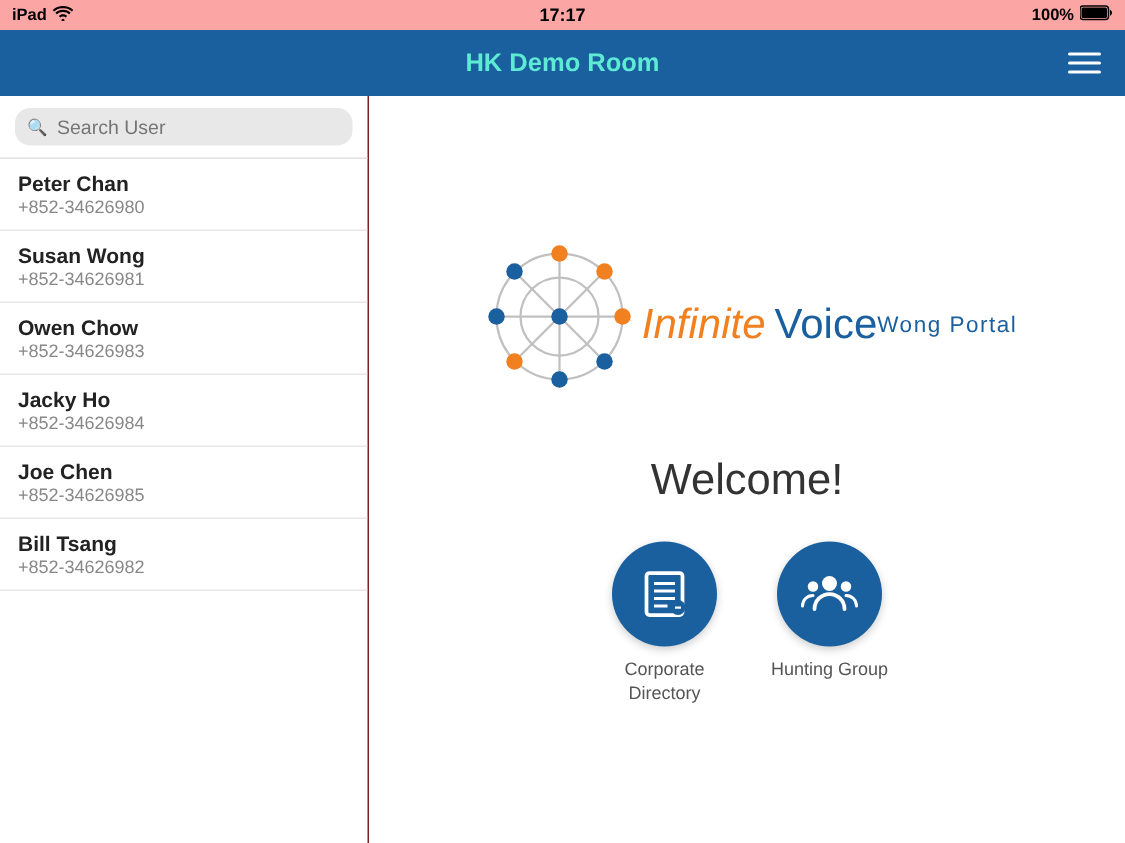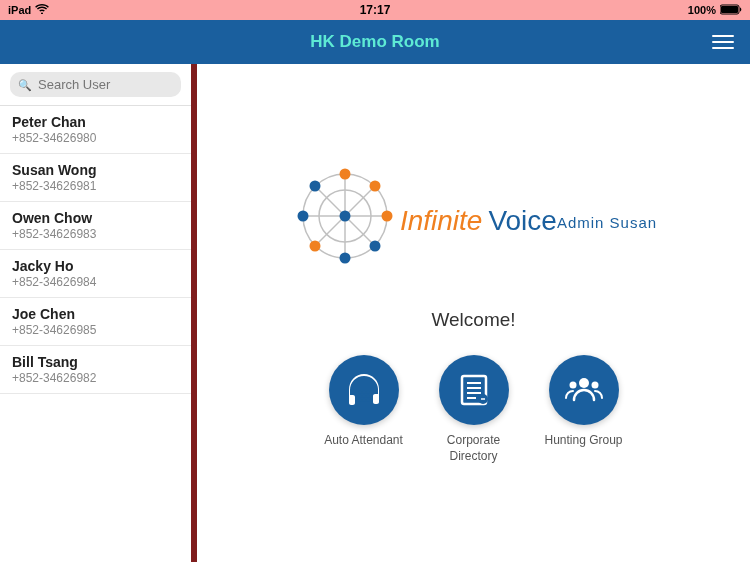--- a/index.html
+++ b/index.html
@@ -61,23 +61,23 @@
     }
 
     
     #main-layout {
       display: flex;
       height: calc(562px - 20px - 44px);
     }
 
     
     #sidebar {
-      width: 197px;
+      width: 246px;
       background: white;
-      border-right: 6px solid #7f1d1d;
+      border-right: 1px solid #7f1d1d;
       display: flex;
       flex-direction: column;
     }
     #search-container {
       padding: 8px 10px;
       border-bottom: 1px solid #e0e0e0;
     }
     #search-box {
       width: 100%;
       background: #e8e8e8;
@@ -164,21 +164,21 @@
     }
     #admin-portal-text {
       color: #1a5f9e;
       font-size: 15px;
       font-weight: 400;
       letter-spacing: 1px;
     }
 
     
     #welcome-text {
-      font-size: 19px;
+      font-size: 29px;
       color: #333;
       margin: 16px 0 24px 0;
       font-weight: 300;
     }
 
     
     #action-buttons {
       display: flex;
       gap: 20px;
       align-items: flex-start;
@@ -313,46 +313,27 @@
         <circle cx="85" cy="85" r="5.5" fill="#1a5f9e"></circle>
         <circle cx="25" cy="25" r="5.5" fill="#1a5f9e"></circle>
 
         <circle cx="55" cy="55" r="5.5" fill="#1a5f9e"></circle>
       </svg>
 
       <div id="logo-text">
         <span class="italic-part">Infinite</span>
         <span class="normal-part">Voice</span>
       </div>
-      <div id="admin-portal-text">Admin Susan</div>
+      <div id="admin-portal-text">Wong Portal</div>
     </div>
 
     <div id="welcome-text">Welcome!</div>
 
     <div id="action-buttons">
 
-      <div class="action-btn-item">
-        <div class="action-btn-circle">
-
-          <svg viewBox="0 0 40 40" xmlns="http://www.w3.org/2000/svg">
-            <path d="M20 6C12.3 6 6 12.3 6 20v5h3c1.1 0 2 .9 2 2v6c0 1.1-.9 2-2 2H7c-1.1 0-2-.9-2-2v-13C5 10.7 11.7 4 20 4s15 6.7 15 15v13c0 1.1-.9 2-2 2h-2c-1.1 0-2-.9-2-2v-6c0-1.1.9-2 2-2h3v-5C34 12.3 27.7 6 20 6z" fill="white"></path>
-
-            <circle cx="16" cy="22" r="1.5" fill="#1a5f9e"></circle>
-            <circle cx="20" cy="22" r="1.5" fill="#1a5f9e"></circle>
-            <circle cx="24" cy="22" r="1.5" fill="#1a5f9e"></circle>
-            <circle cx="16" cy="26" r="1.5" fill="#1a5f9e"></circle>
-            <circle cx="20" cy="26" r="1.5" fill="#1a5f9e"></circle>
-            <circle cx="24" cy="26" r="1.5" fill="#1a5f9e"></circle>
-            <circle cx="16" cy="30" r="1.5" fill="#1a5f9e"></circle>
-            <circle cx="20" cy="30" r="1.5" fill="#1a5f9e"></circle>
-            <circle cx="24" cy="30" r="1.5" fill="#1a5f9e"></circle>
-          </svg>
-        </div>
-        <span class="action-btn-label">Auto Attendant</span>
-      </div>
 
       <div class="action-btn-item">
         <div class="action-btn-circle">
 
           <svg viewBox="0 0 40 40" xmlns="http://www.w3.org/2000/svg">
             <rect x="8" y="6" width="24" height="28" rx="2" fill="none" stroke="white" stroke-width="2.5"></rect>
             <line x1="13" y1="13" x2="27" y2="13" stroke="white" stroke-width="2"></line>
             <line x1="13" y1="18" x2="27" y2="18" stroke="white" stroke-width="2"></line>
             <line x1="13" y1="23" x2="27" y2="23" stroke="white" stroke-width="2"></line>
             <line x1="13" y1="28" x2="22" y2="28" stroke="white" stroke-width="2"></line>

